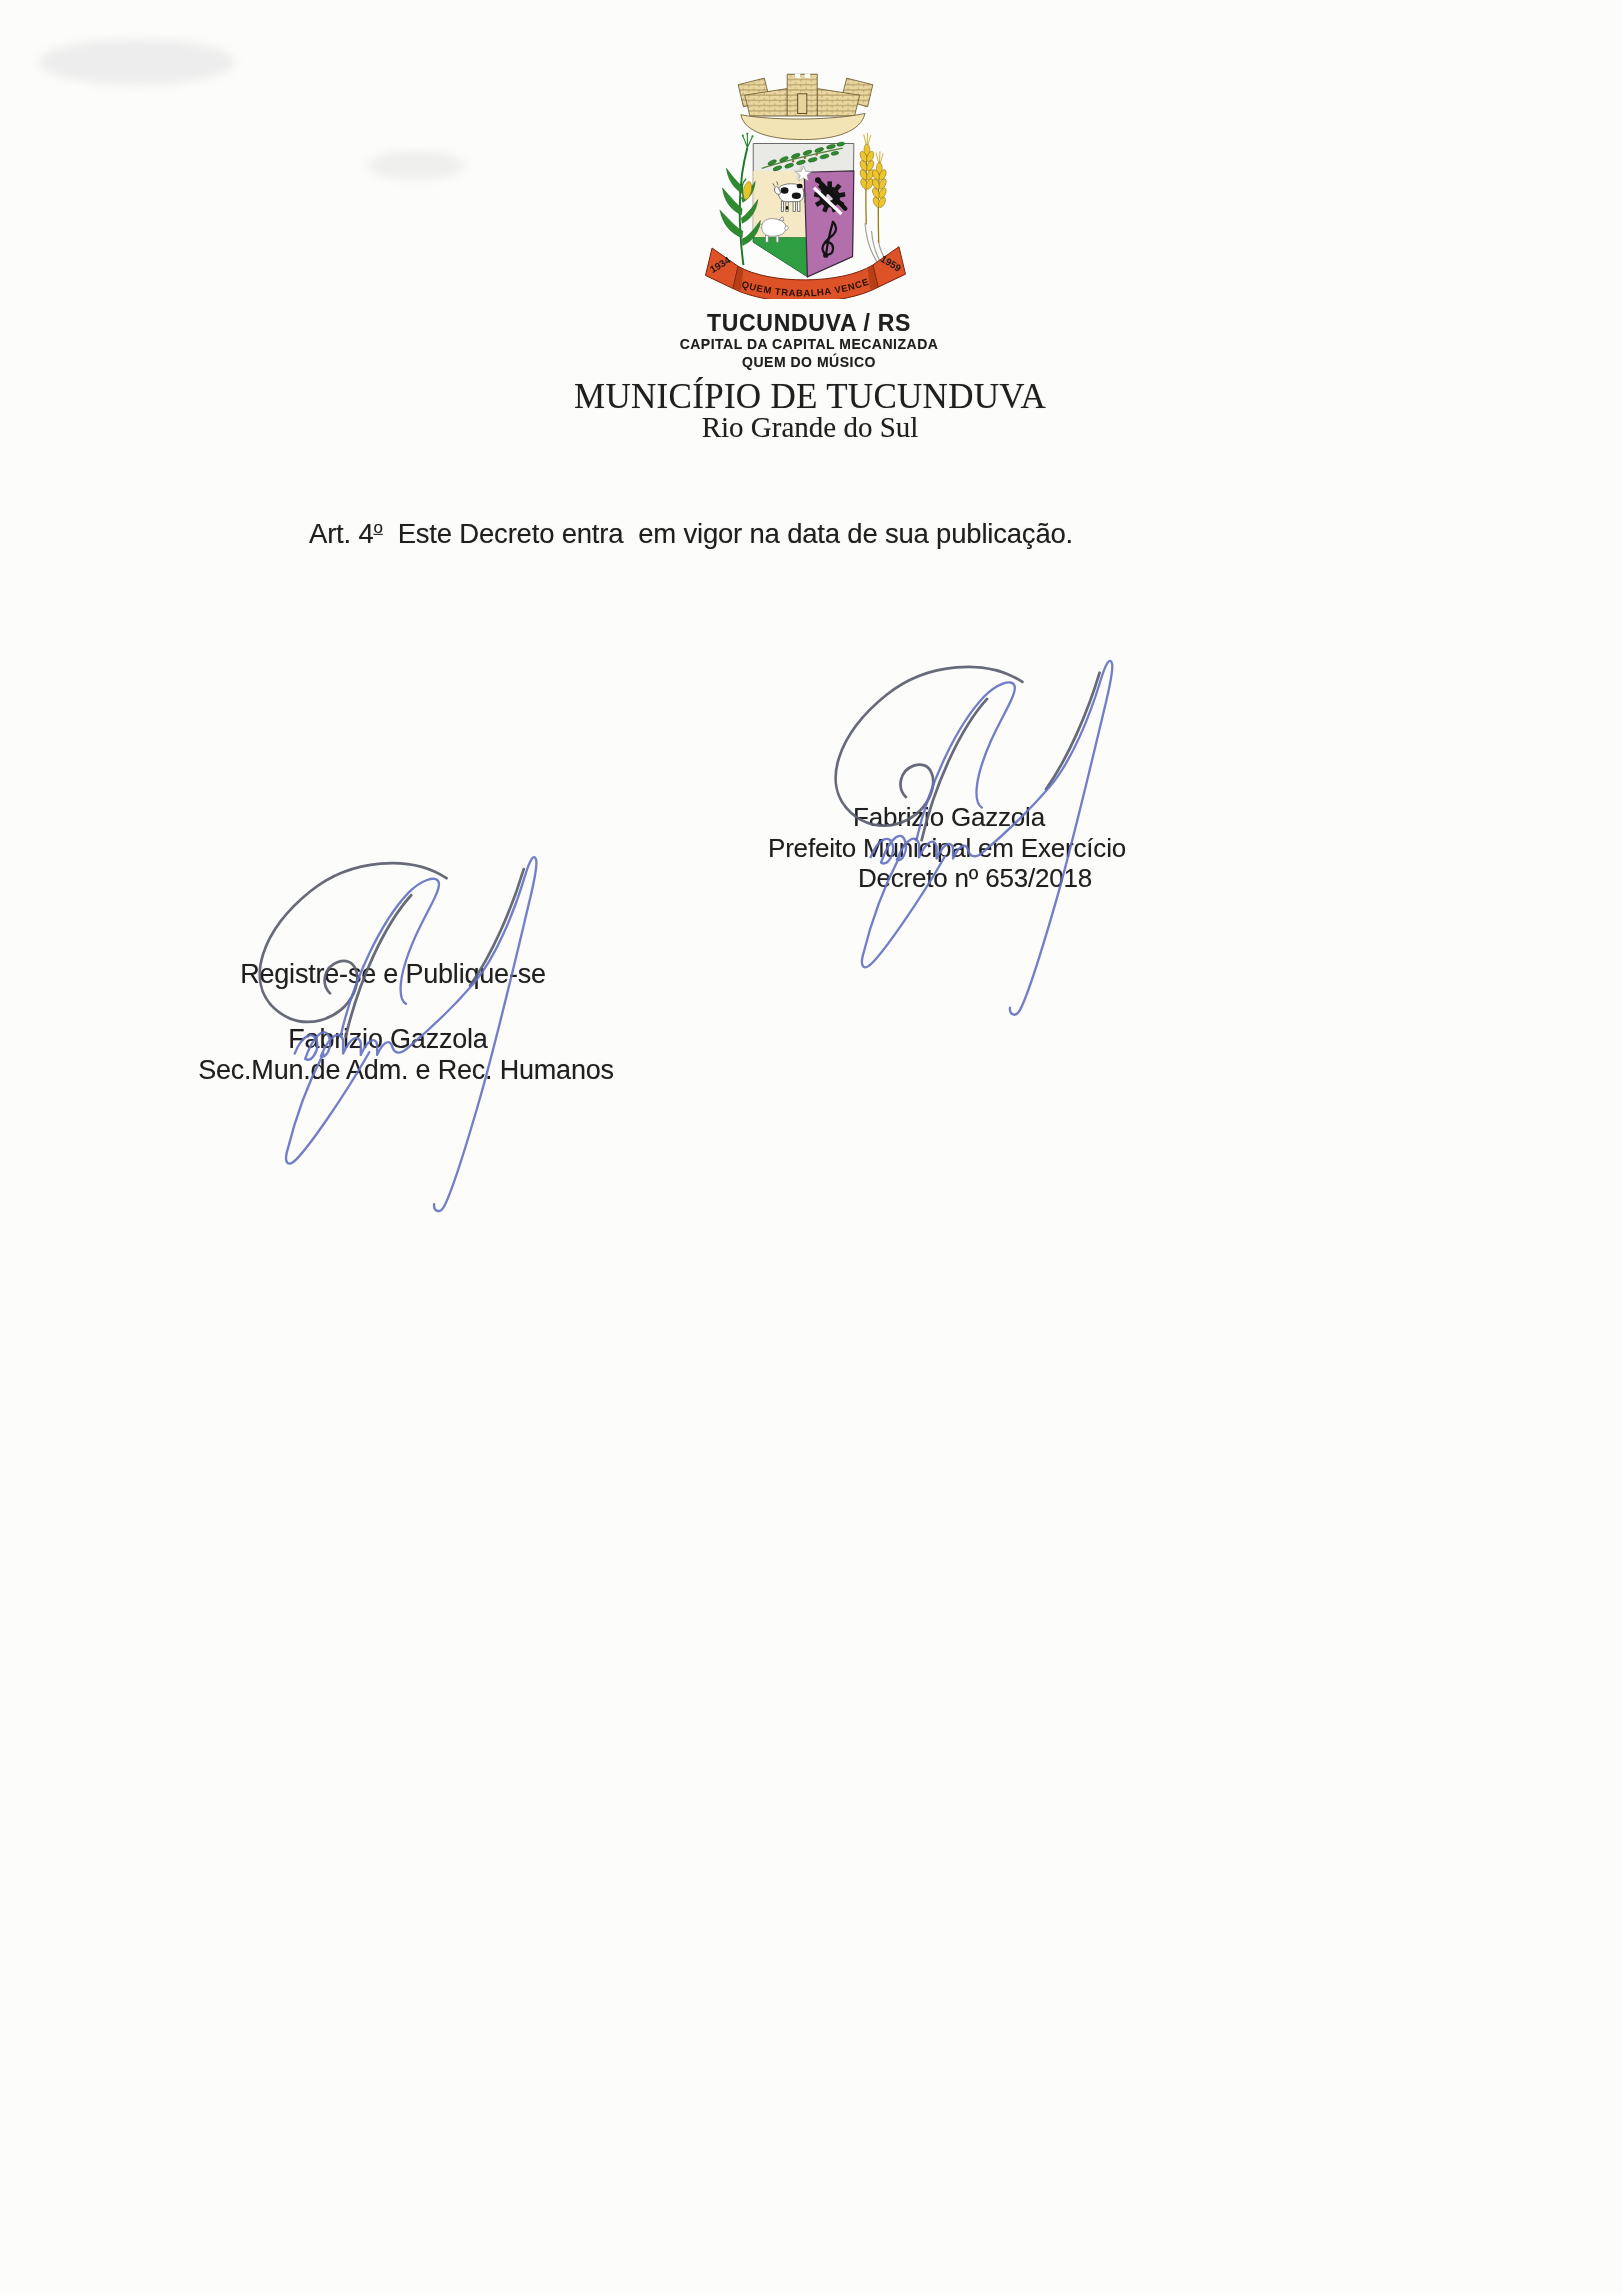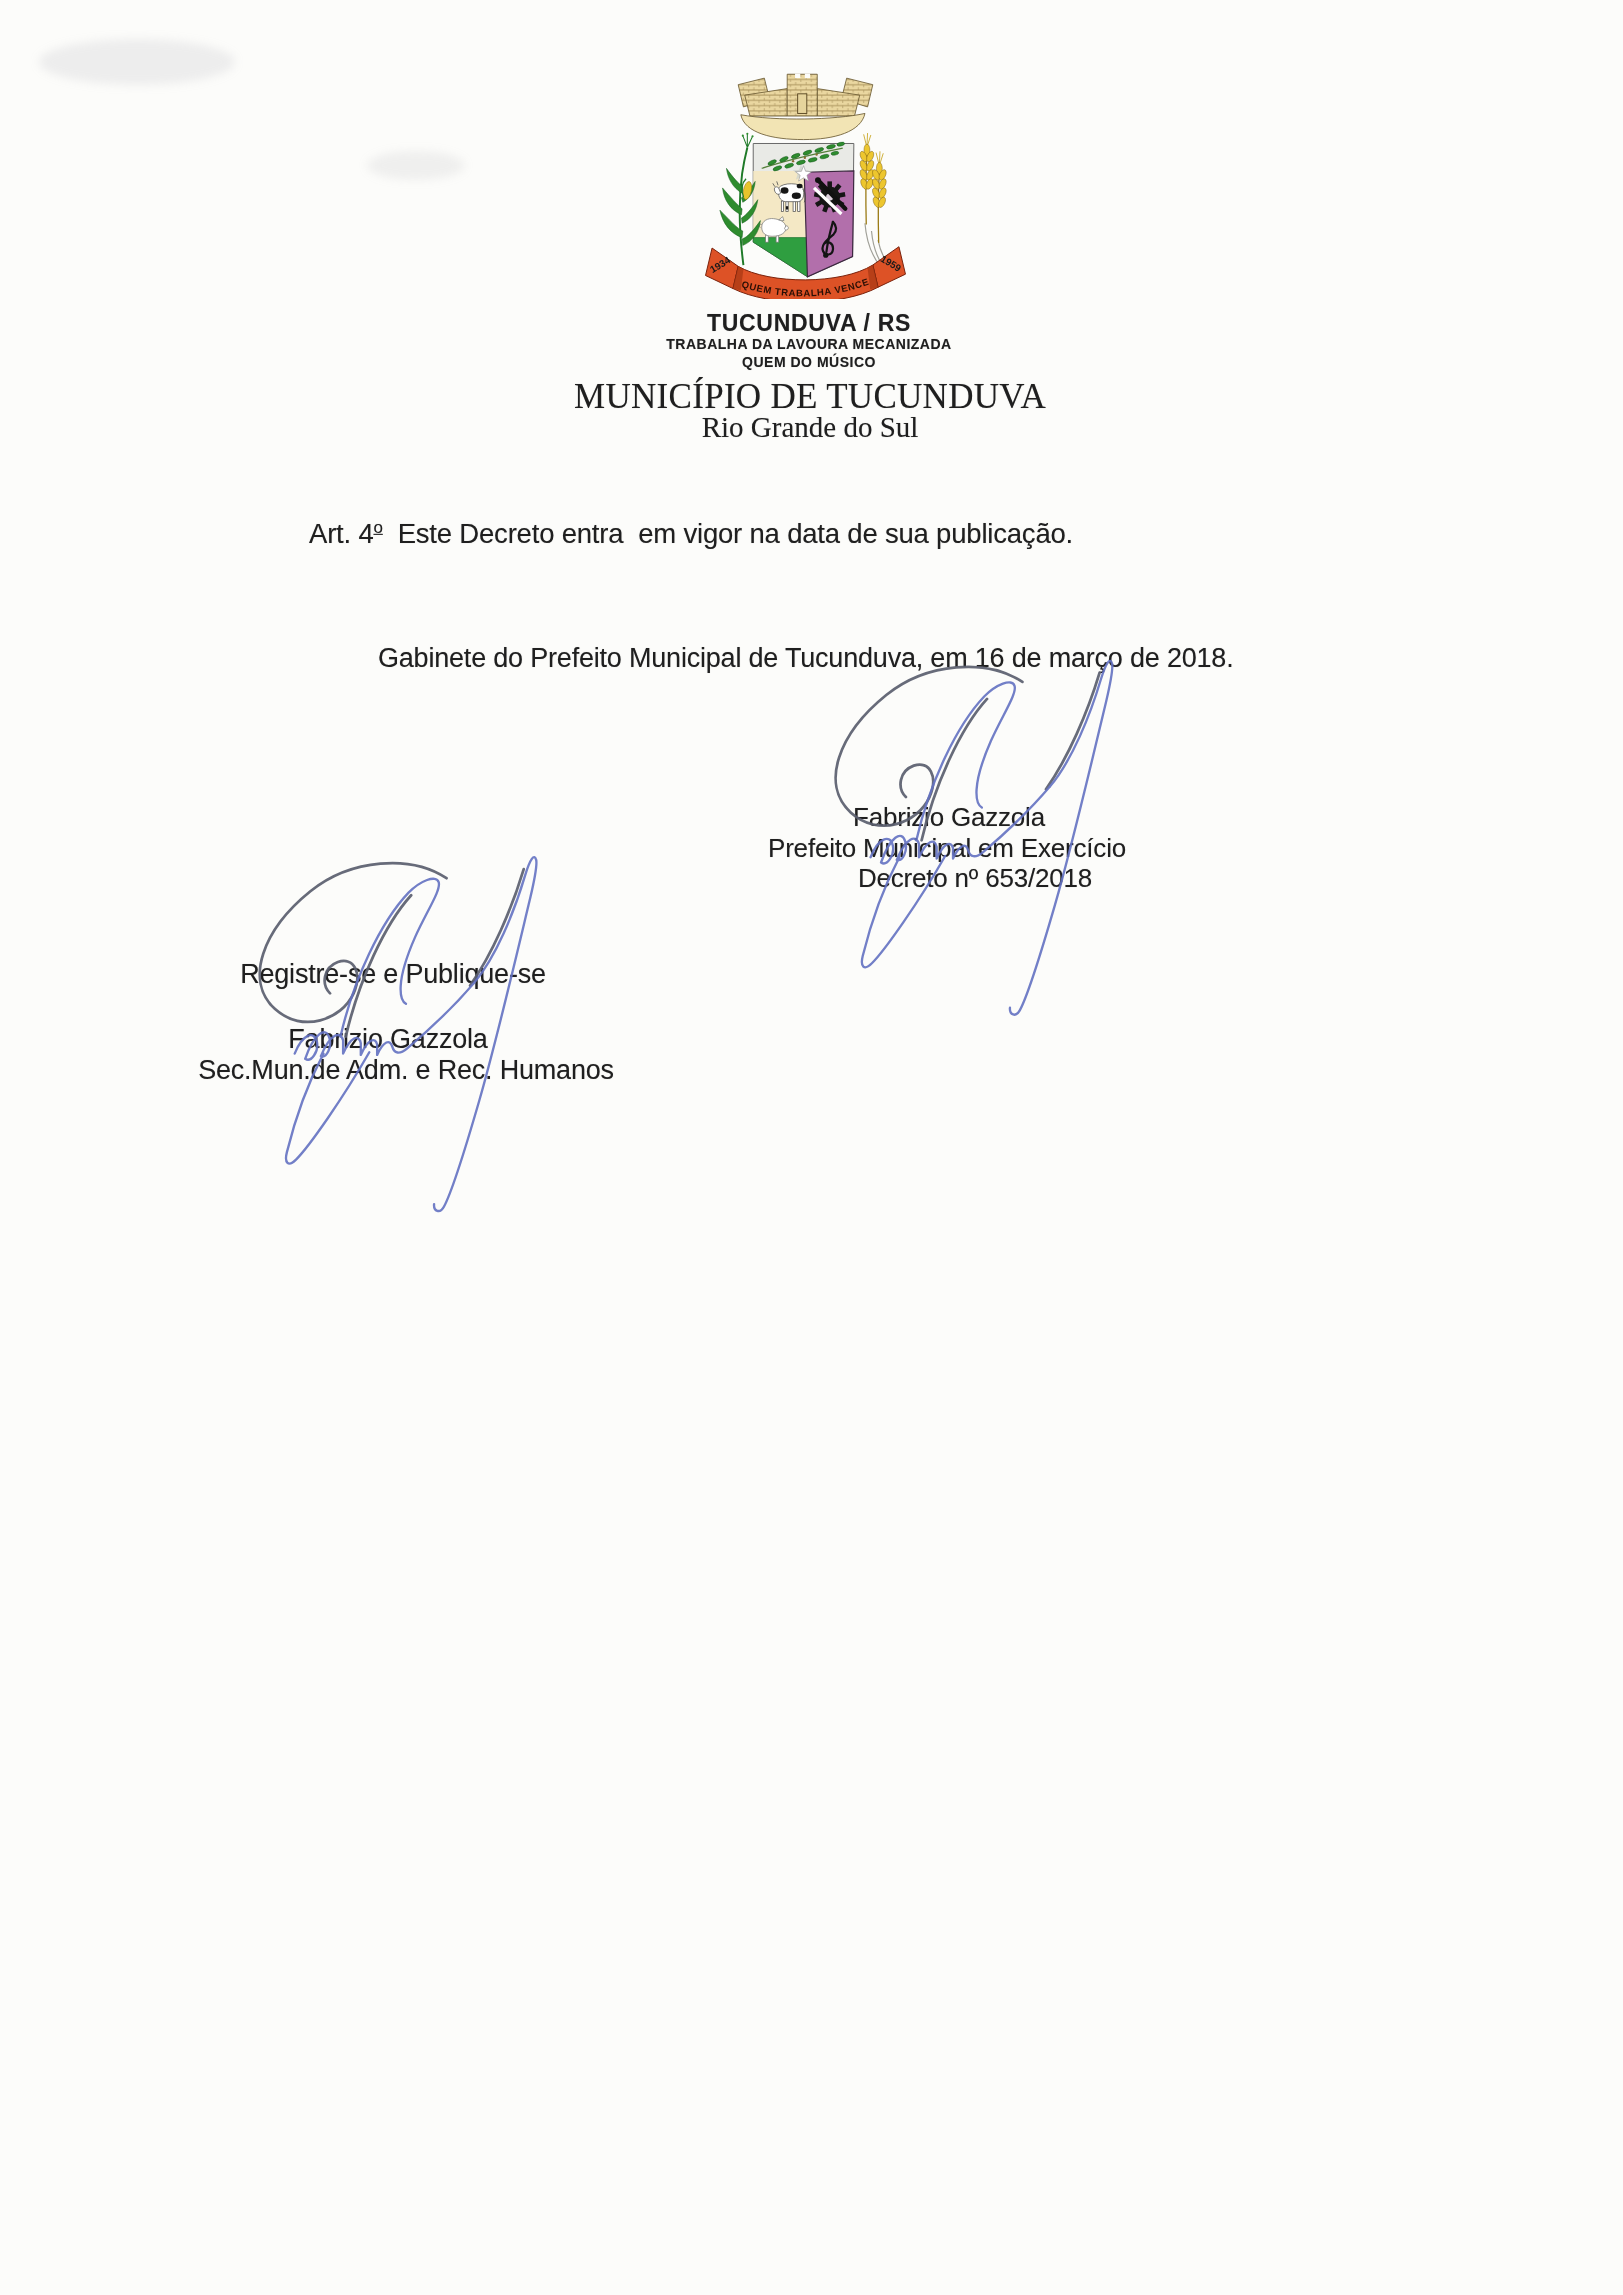--- a/index.html
+++ b/index.html
@@ -215,28 +215,27 @@
       <polygon points="258,300 266,334 254,337 250,304" fill="#aa3a14" opacity="0.75"></polygon>
       <text transform="translate(27,304) rotate(-31)" font-size="15" font-weight="bold" fill="#1a1a1a" text-anchor="middle" font-family="Liberation Sans, sans-serif">1934</text>
       <text transform="translate(283,302) rotate(31)" font-size="15" font-weight="bold" fill="#1a1a1a" text-anchor="middle" font-family="Liberation Sans, sans-serif">1959</text>
       <text font-size="14.5" font-weight="bold" fill="#2a0f05" letter-spacing="1" font-family="Liberation Sans, sans-serif">
         <textPath href="#mottoPath" startOffset="50%" text-anchor="middle">QUEM TRABALHA VENCE</textPath>
       </text>
     </g>
   </svg>
 
   <div class="t cxy b h-city" style="left:809px;top:323px;">TUCUNDUVA / RS</div>
-  <div class="t cxy b h-sub" style="left:809px;top:344px;">TRABALHA DA LAVOURA MECANIZADA</div>
+  <div class="t cxy b h-sub" style="left:809px;top:344px;">CAPITAL DA CAPITAL MECANIZADA</div>
   <div class="t cxy b h-sub" style="left:809px;top:362px;">QUEM DO MÚSICO</div>
   <div class="t cxy serif h-muni" style="left:810px;top:396px;">MUNICÍPIO DE TUCUNDUVA</div>
   <div class="t cxy serif h-state" style="left:810px;top:427px;">Rio Grande do Sul</div>
 
   <div class="t cy body-line" style="left:309px;top:533px;"><span>Art. 4</span><sup class="ord">o</sup><span>  Este Decreto entra  em vigor na data de sua publicação.</span></div>
 
-  <div class="t cy date-line" style="left:378px;top:658px;">Gabinete do Prefeito Municipal de Tucunduva, em 16 de março de 2018.</div>
 
   <div class="t cxy sig-line" style="left:949px;top:817px;">Fabrizio Gazzola</div>
   <div class="t cxy sig-line" style="left:947px;top:848px;">Prefeito Municipal em Exercício</div>
   <div class="t cxy sig-line" style="left:975px;top:878px;">Decreto nº 653/2018</div>
 
   <div class="t cxy sig-line2" style="left:393px;top:974px;">Registre-se e Publique-se</div>
   <div class="t cxy sig-line2" style="left:388px;top:1039px;">Fabrizio Gazzola</div>
   <div class="t cxy sig-line2" style="left:406px;top:1070px;">Sec.Mun.de Adm. e Rec. Humanos</div>
 
   <svg style="left:0;top:0;pointer-events:none;" width="1624" height="2295" viewBox="0 0 2481 3507">

